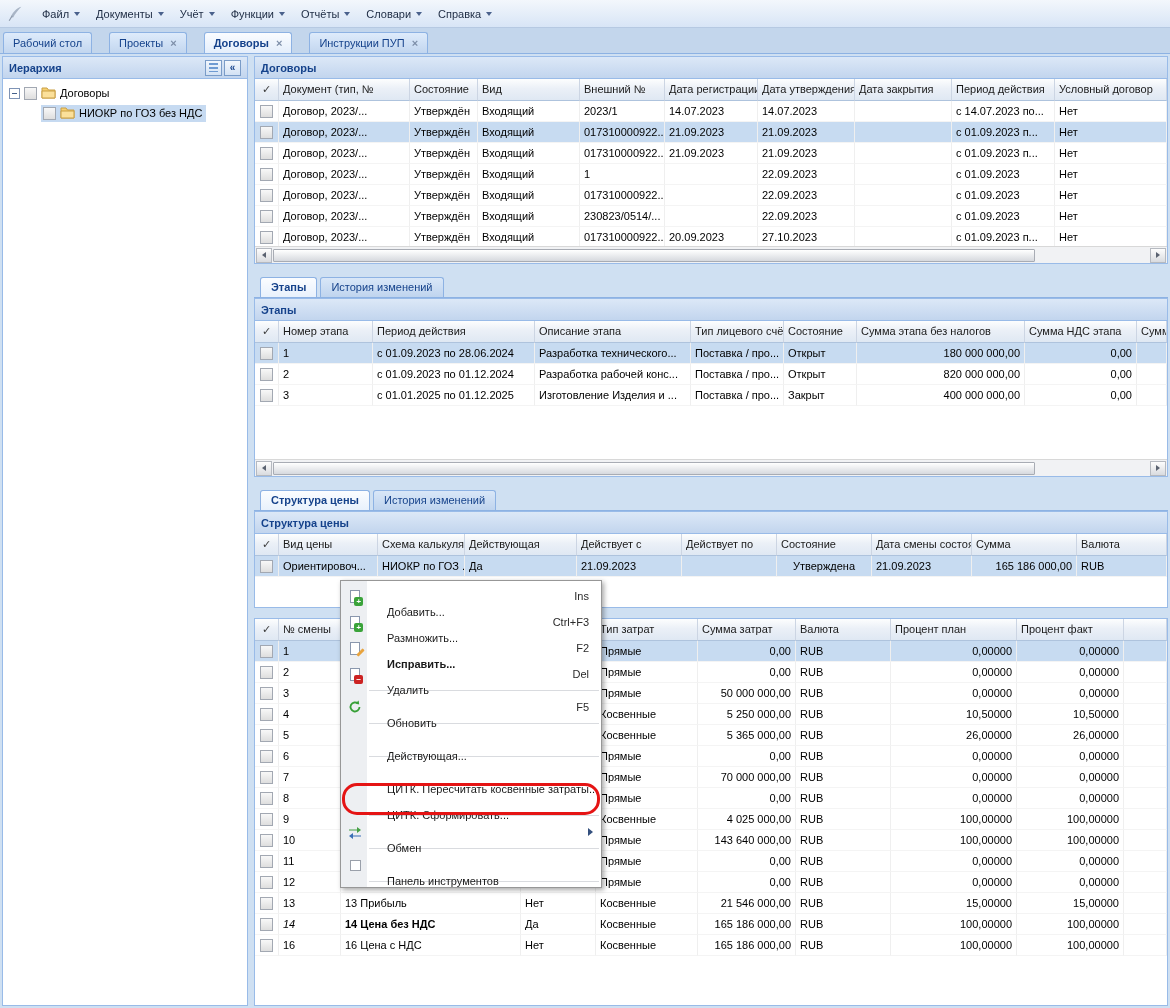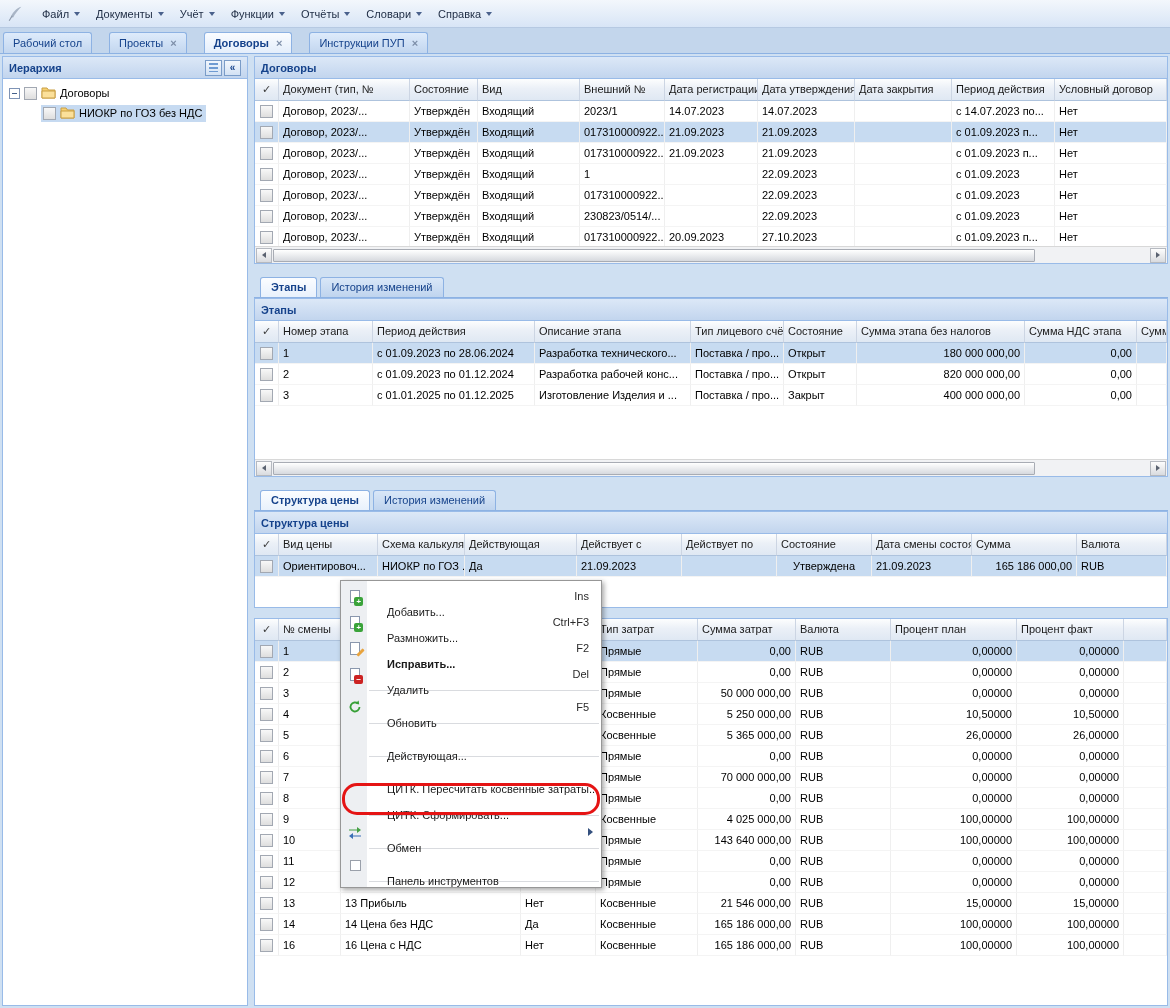--- a/index.html
+++ b/index.html
@@ -670,22 +670,22 @@
             <div class="g-cell al-r" style="width: 98px;">21 546 000,00</div>
             <div class="g-cell" style="width: 95px;">RUB</div>
             <div class="g-cell al-r" style="width: 126px;">15,00000</div>
             <div class="g-cell al-r" style="width: 107px;">15,00000</div>
             <div class="g-cell" style="width: 43px;"></div>
           </div>
           <div class="g-row">
             <div class="g-cell g-cb" style="width: 24px;">
               <span class="cbx"></span>
             </div>
-            <div class="g-cell" style="width: 62px;">14</div>
-            <div class="g-cell" style="width: 180px;">14 Цена без НДС</div>
+            <div class="g-cell" style="width: 62px; font-style: italic;">14</div>
+            <div class="g-cell" style="width: 180px; font-weight: bold;">14 Цена без НДС</div>
             <div class="g-cell" style="width: 75px;">Да</div>
             <div class="g-cell" style="width: 102px;">Косвенные</div>
             <div class="g-cell al-r" style="width: 98px;">165 186 000,00</div>
             <div class="g-cell" style="width: 95px;">RUB</div>
             <div class="g-cell al-r" style="width: 126px;">100,00000</div>
             <div class="g-cell al-r" style="width: 107px;">100,00000</div>
             <div class="g-cell" style="width: 43px;"></div>
           </div>
           <div class="g-row">
             <div class="g-cell g-cb" style="width: 24px;">

